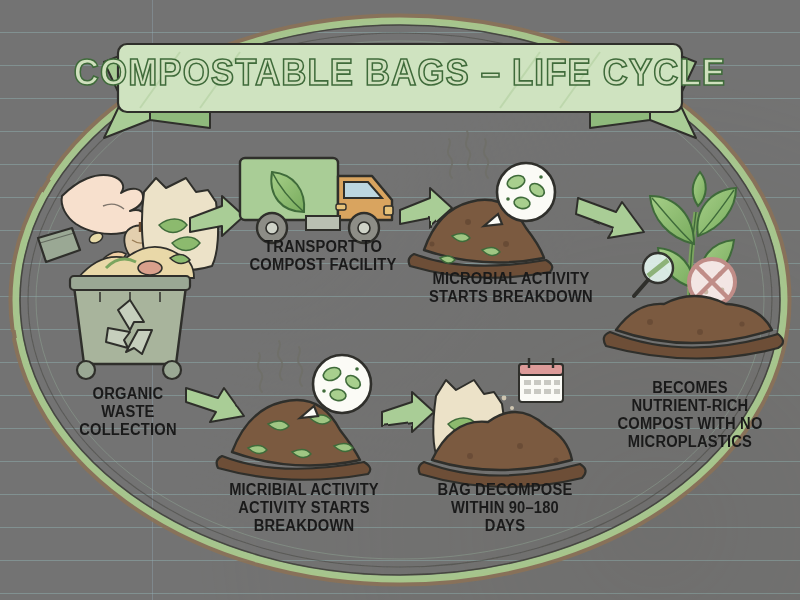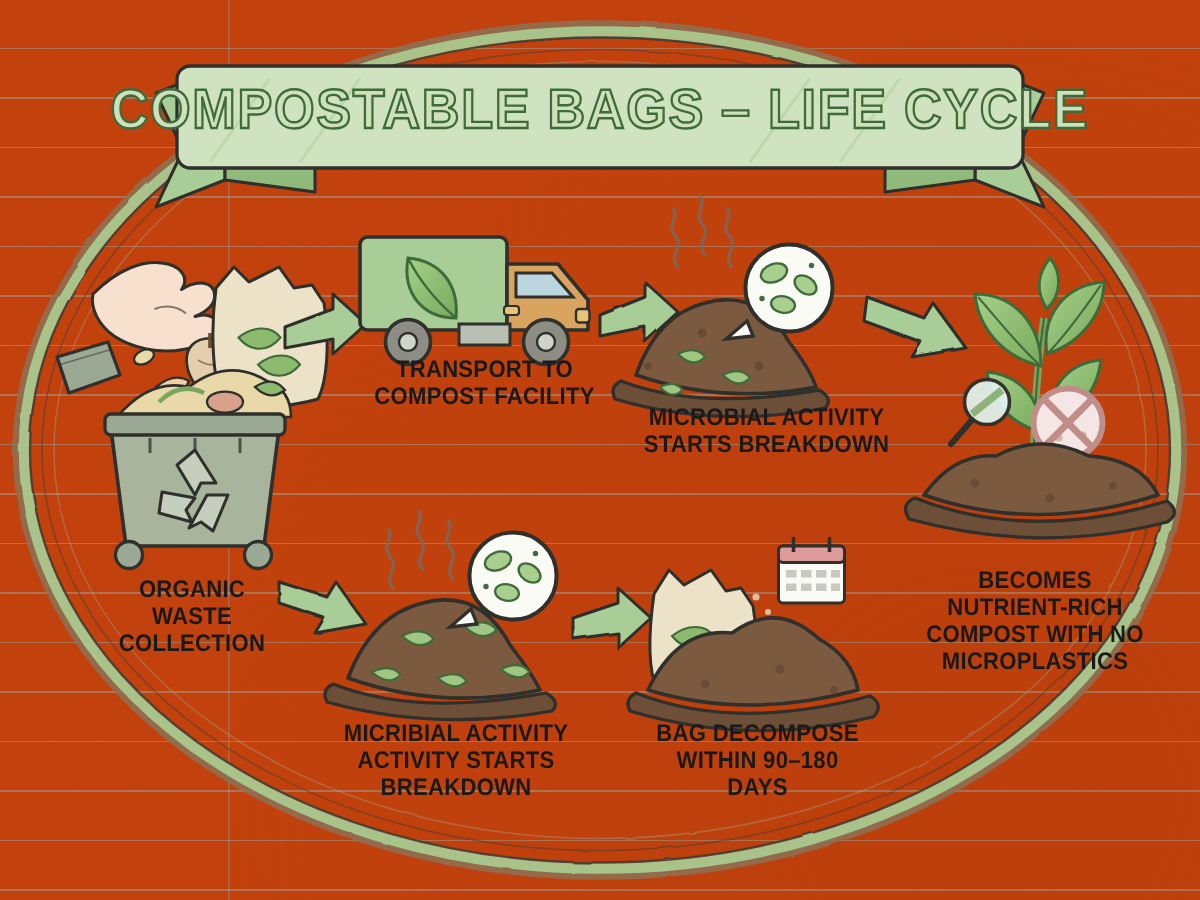--- a/index.html
+++ b/index.html
@@ -1,21 +1,21 @@
 <!DOCTYPE html>
 <html><head>
 <meta charset="utf-8">
 <style>
   html,body{margin:0;padding:0;}
   body{
     width:800px;height:600px;overflow:hidden;
     font-family:"Liberation Sans",sans-serif;
     background:#f4f3ec;
   }
-  #stage{position:relative;width:800px;height:600px;overflow:hidden;background:#c2410c;}
+  #stage{position:relative;width:800px;height:600px;overflow:hidden;background:#737373;}
 
   
   .paper{
     position:absolute;inset:0;
     background:
       repeating-linear-gradient(to bottom,
         rgba(0,0,0,0) 0px, rgba(0,0,0,0) 32px,
         rgba(150,190,190,0.40) 32px, rgba(150,190,190,0.40) 33px);
   }
   .paper:after{

